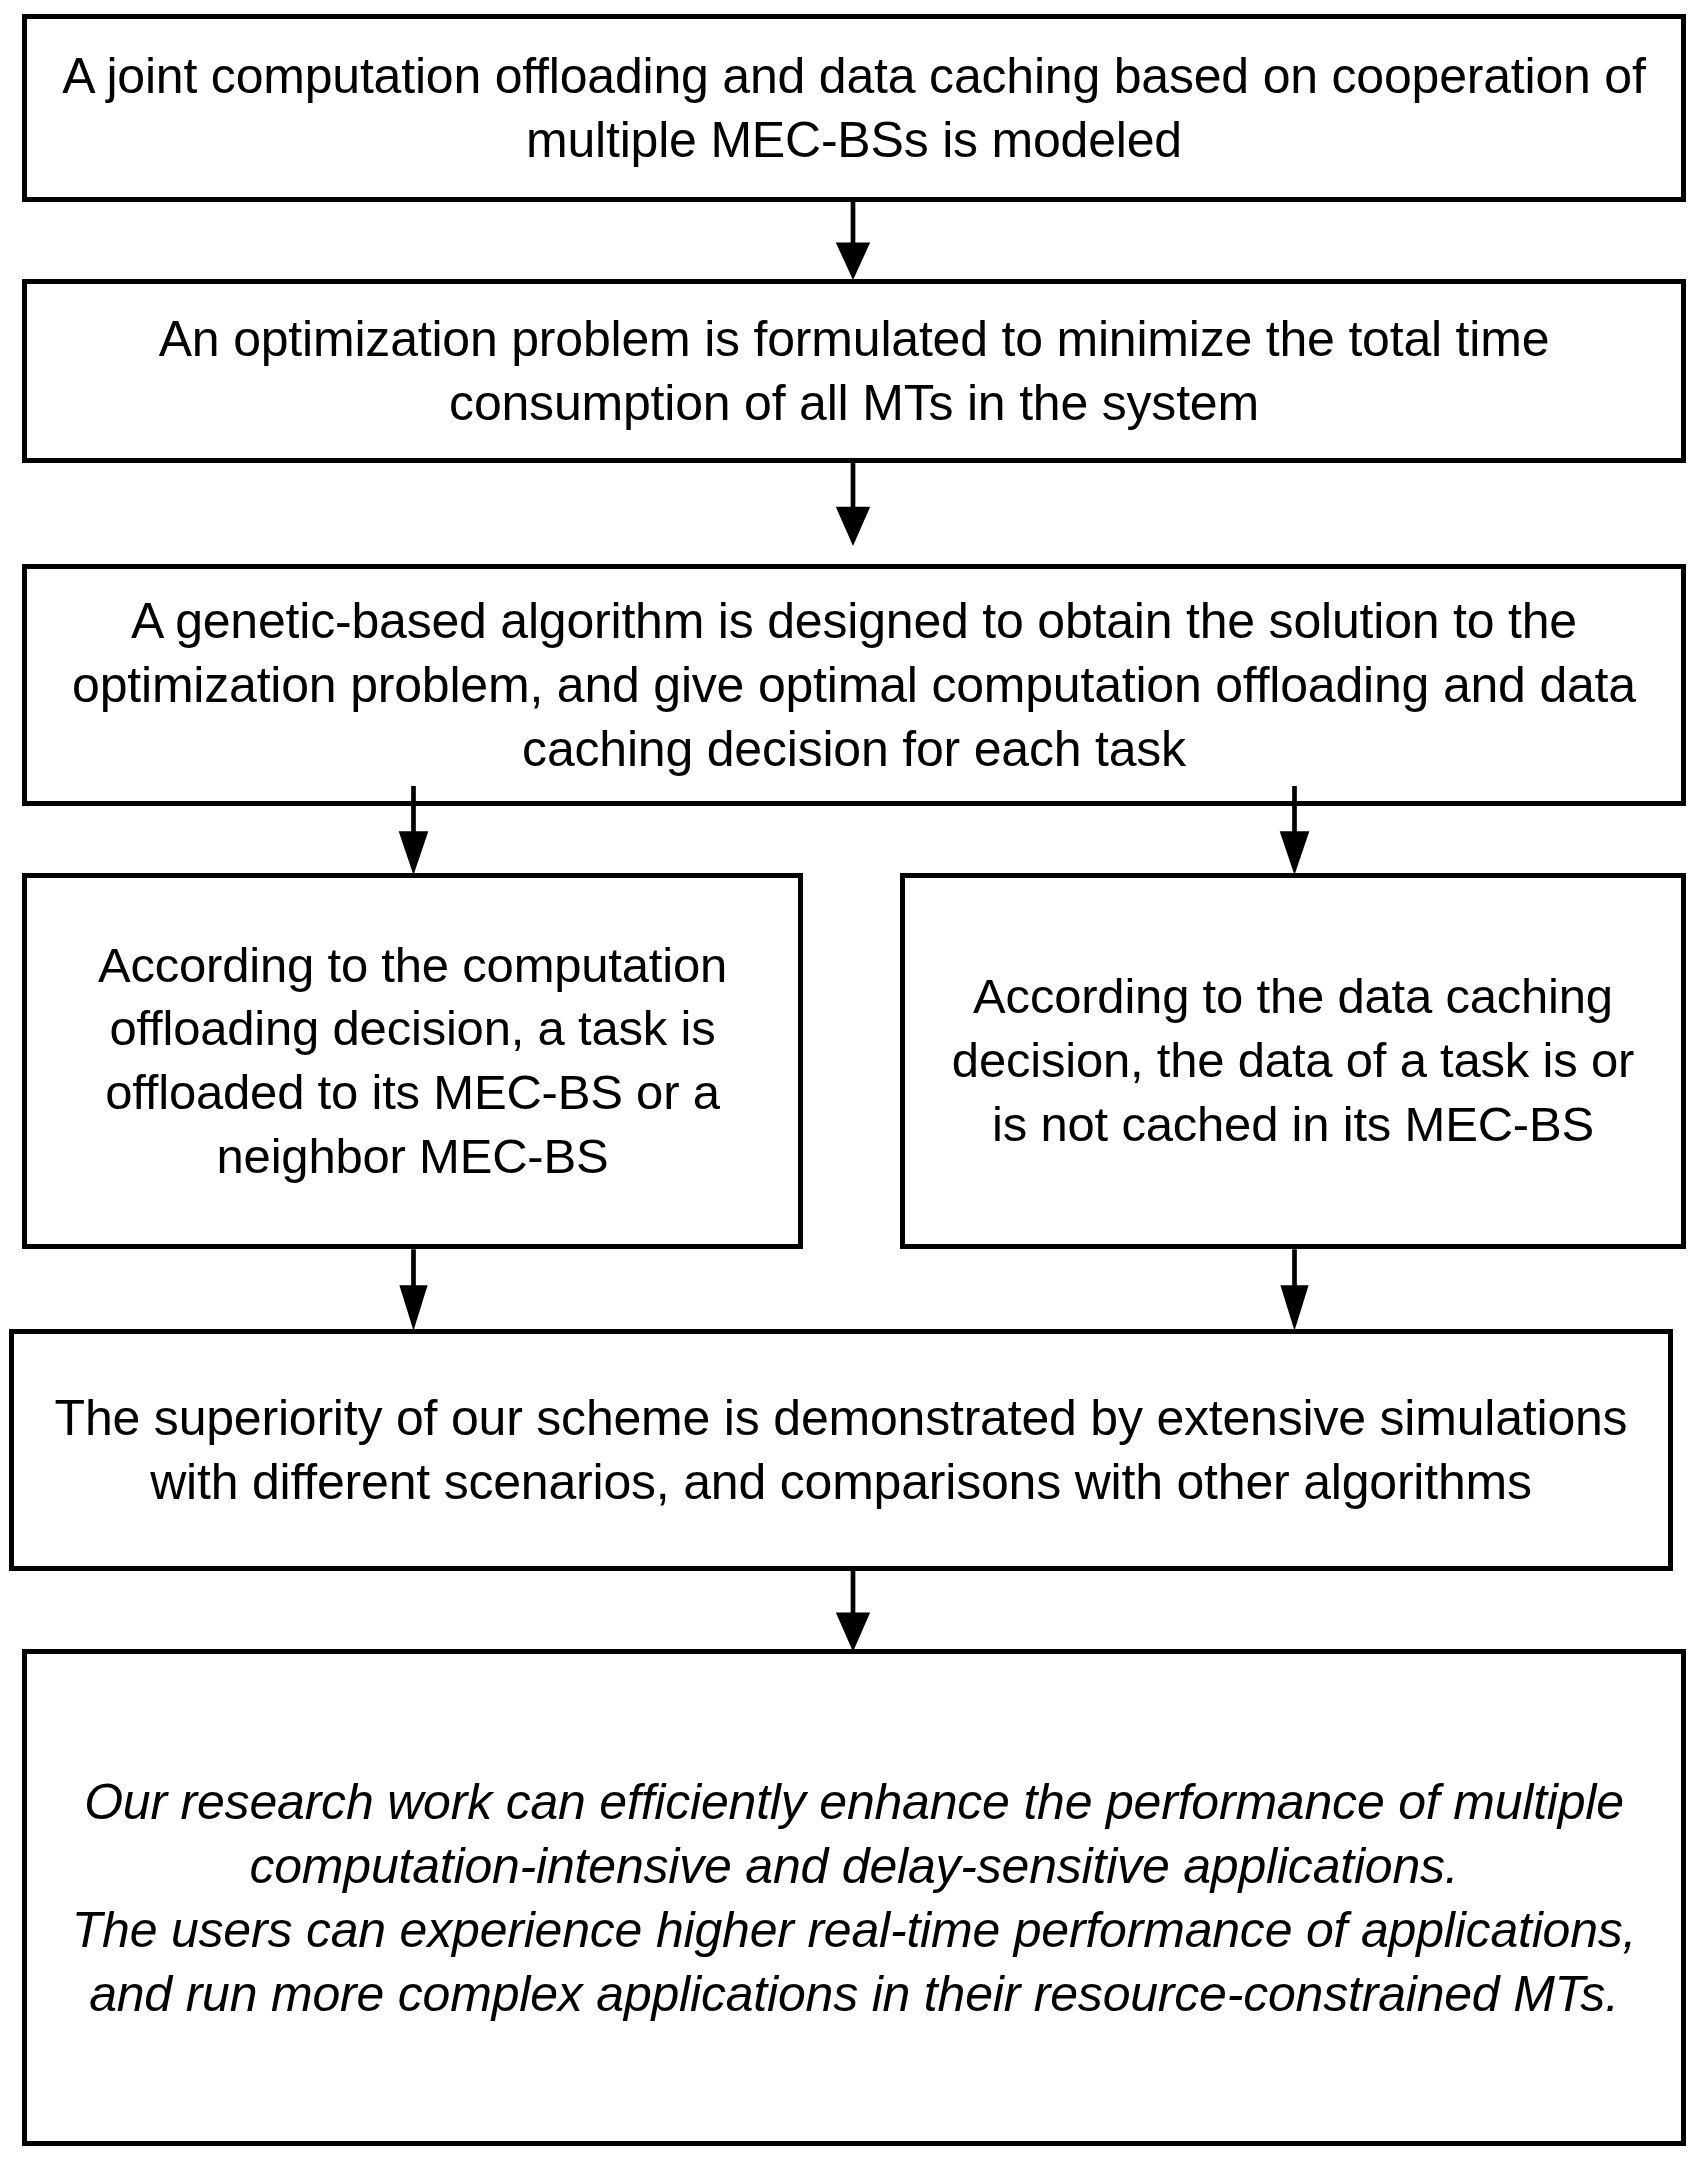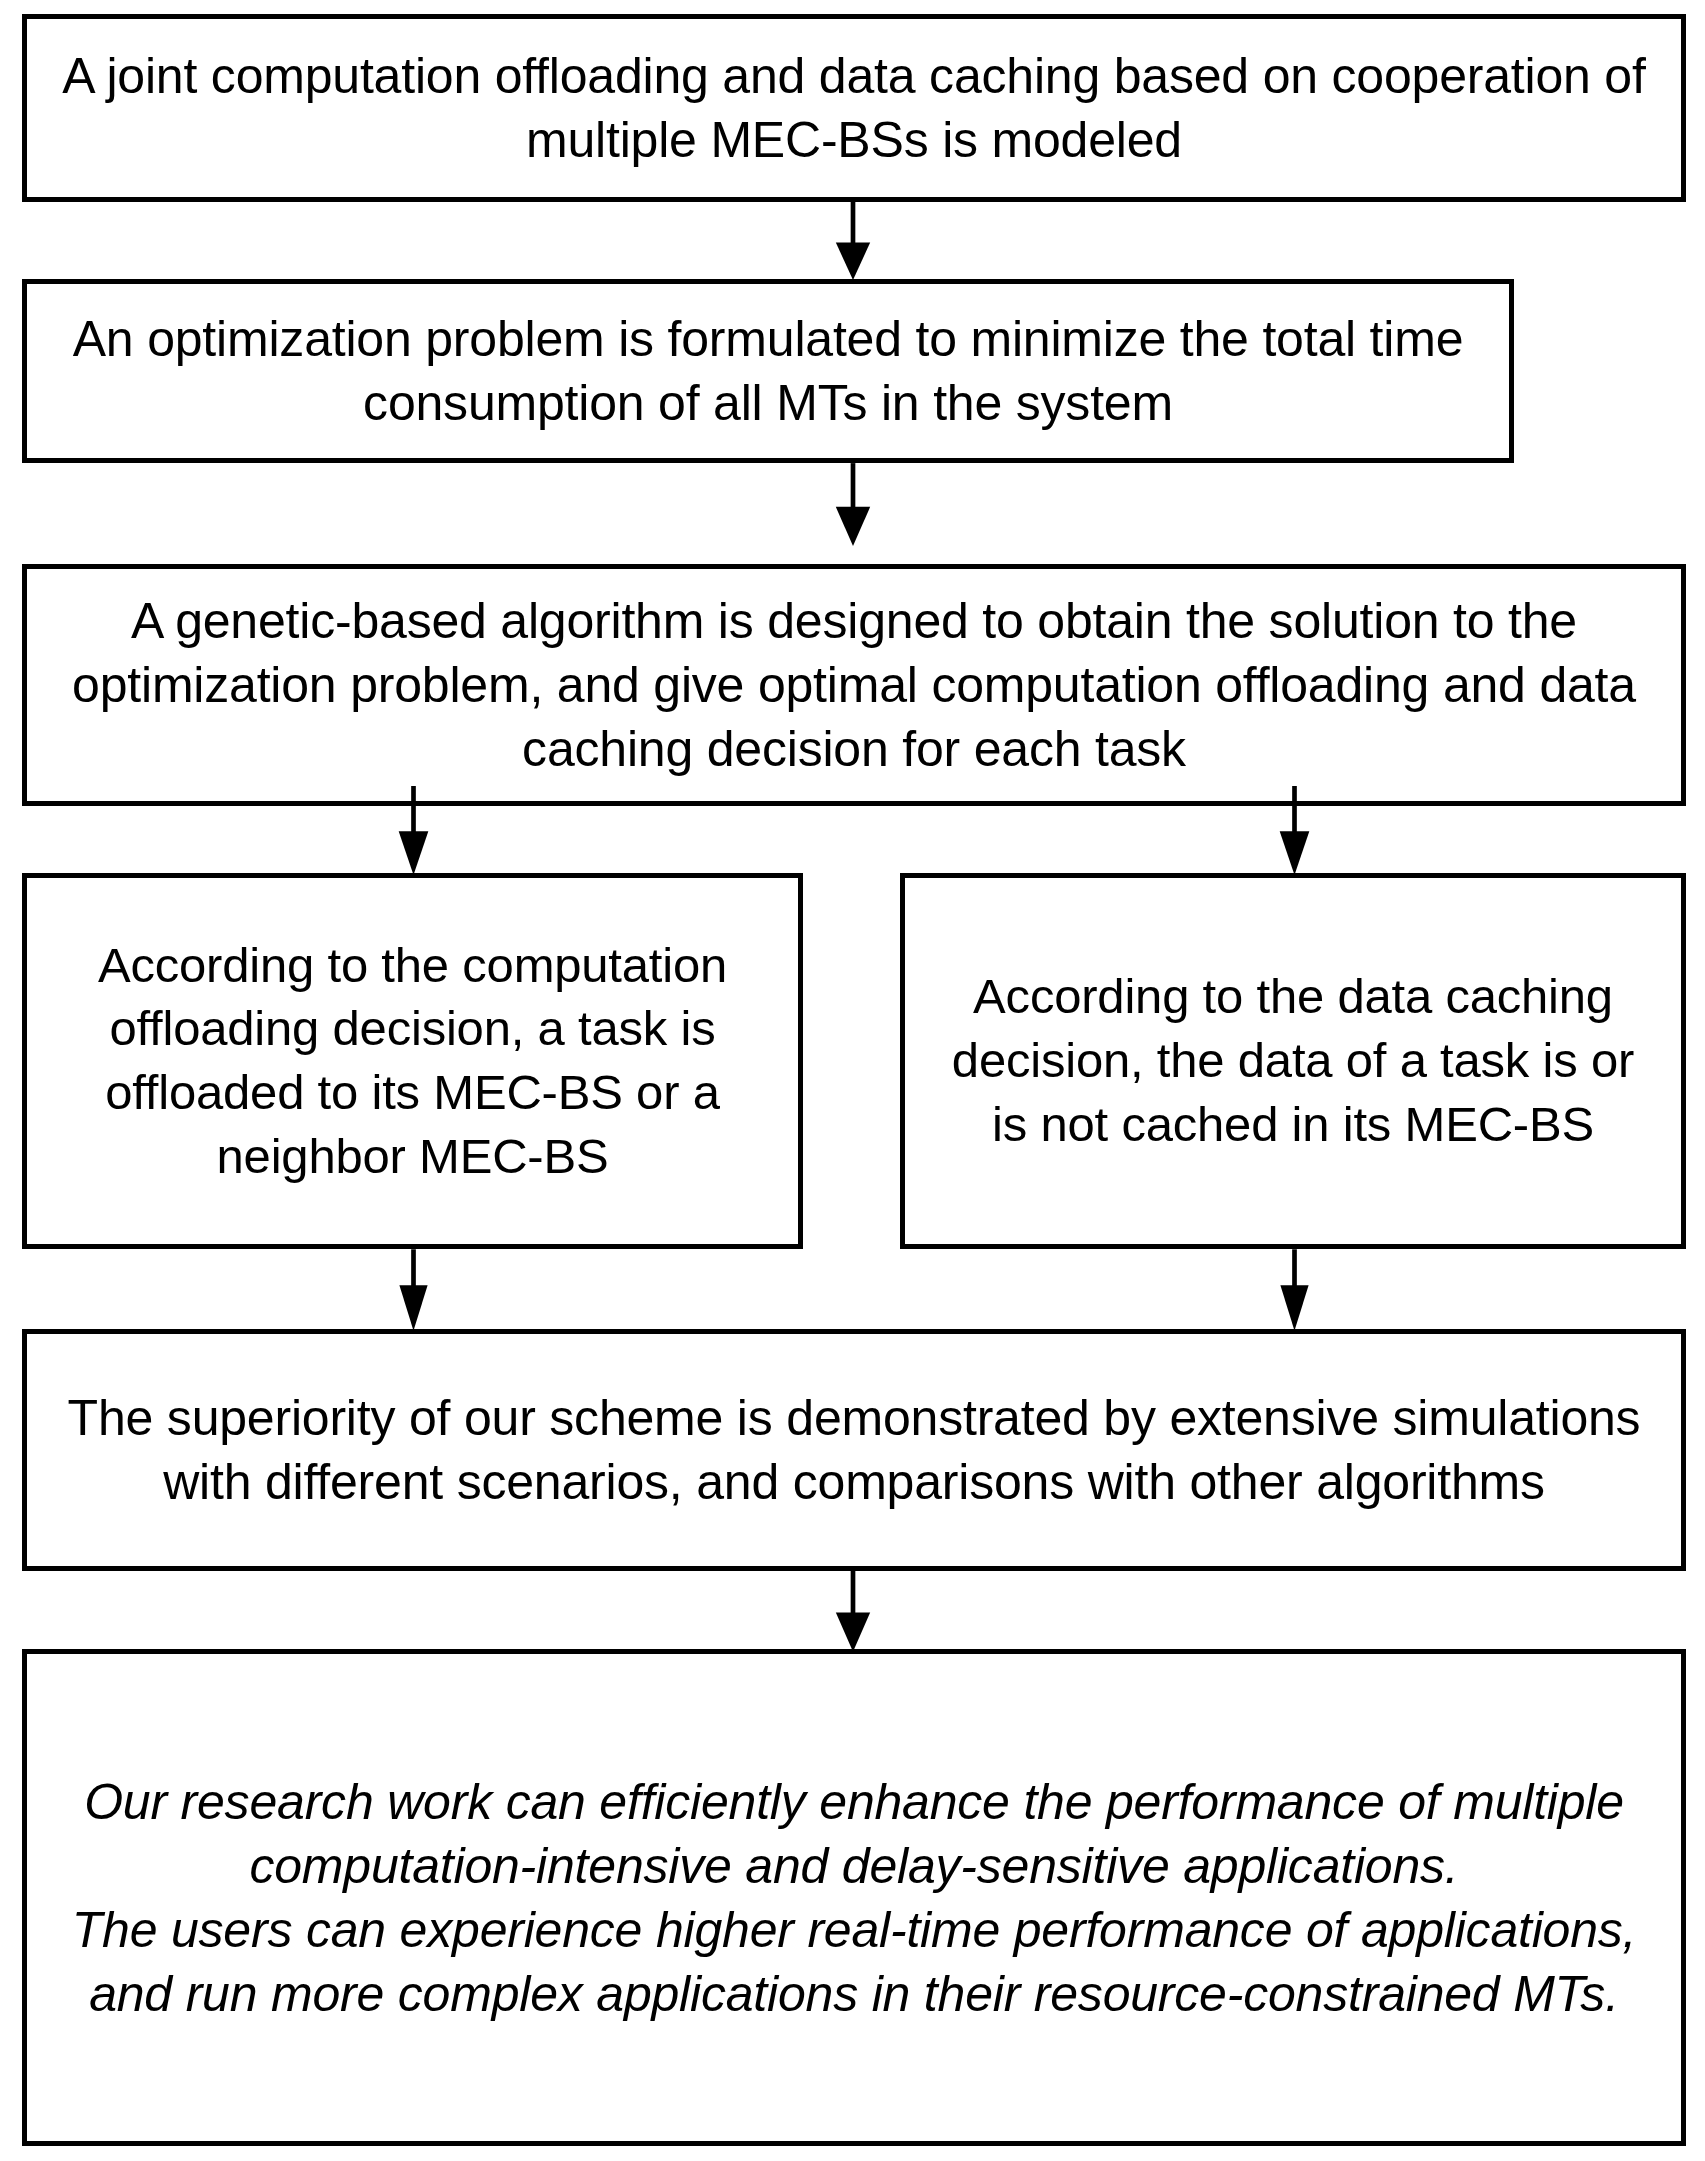--- a/index.html
+++ b/index.html
@@ -56,21 +56,21 @@
     <span class="node-text">A joint computation offloading and data caching based on cooperation of multiple MEC-BSs is modeled</span>
   </div>
 
   <div class="arrow" style="left:828px; top:202px;">
     <svg width="50" height="78" viewBox="0 0 64 100" xmlns="http://www.w3.org/2000/svg">
       <line x1="32" y1="0" x2="32" y2="62" stroke="#000000" stroke-width="6"></line>
       <polygon points="10,52 54,52 32,100" fill="#000000"></polygon>
     </svg>
   </div>
 
-  <div class="node node-wide" style="left:22px; top:279px; width:1492px; height:184px;">
+  <div class="node node-wide" style="left:22px; top:279px; width:1664px; height:184px;">
     <span class="node-text">An optimization problem is formulated to minimize the total time consumption of all MTs in the system</span>
   </div>
 
   <div class="arrow" style="left:828px; top:463px;">
     <svg width="50" height="83" viewBox="0 0 64 106" xmlns="http://www.w3.org/2000/svg">
       <line x1="32" y1="0" x2="32" y2="66" stroke="#000000" stroke-width="6"></line>
       <polygon points="10,56 54,56 32,106" fill="#000000"></polygon>
     </svg>
   </div>
 
@@ -107,21 +107,21 @@
     </svg>
   </div>
 
   <div class="arrow" style="left:1271px; top:1249px;">
     <svg width="47" height="82" viewBox="0 0 60 104" xmlns="http://www.w3.org/2000/svg">
       <line x1="30" y1="0" x2="30" y2="52" stroke="#000000" stroke-width="6"></line>
       <polygon points="12,46 48,46 30,104" fill="#000000"></polygon>
     </svg>
   </div>
 
-  <div class="node node-wide" style="left:22px; top:1329px; width:1664px; height:242px;">
+  <div class="node node-wide" style="left:9px; top:1329px; width:1664px; height:242px;">
     <span class="node-text">The superiority of our scheme is demonstrated by extensive simulations with different scenarios, and comparisons with other algorithms</span>
   </div>
 
   <div class="arrow" style="left:828px; top:1570px;">
     <svg width="50" height="82" viewBox="0 0 64 104" xmlns="http://www.w3.org/2000/svg">
       <line x1="32" y1="0" x2="32" y2="62" stroke="#000000" stroke-width="6"></line>
       <polygon points="10,54 54,54 32,104" fill="#000000"></polygon>
     </svg>
   </div>
 

